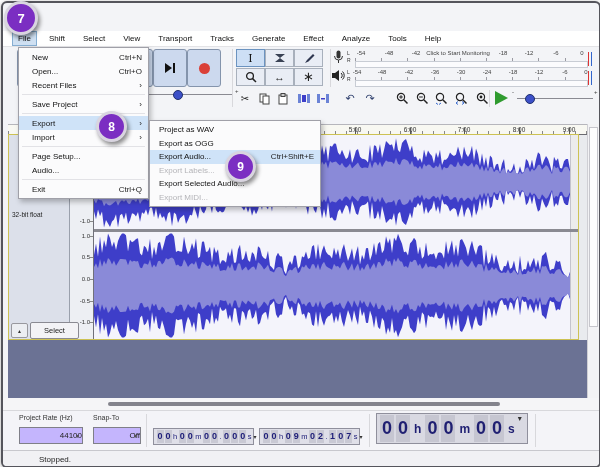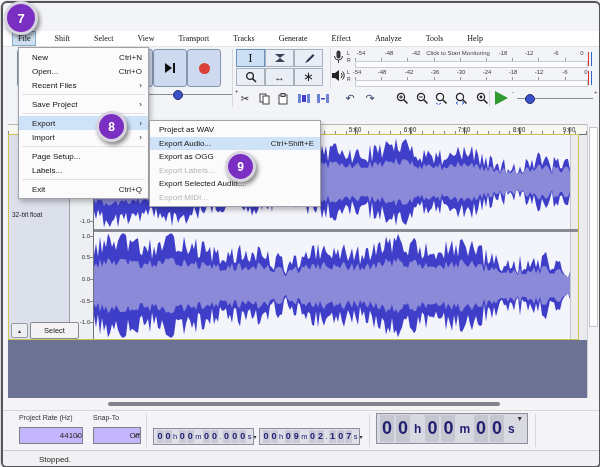--- a/index.html
+++ b/index.html
@@ -5,21 +5,21 @@
   html,body{margin:0;padding:0;background:#fff;}
   body{width:600px;height:467px;position:relative;font-family:"Liberation Sans",sans-serif;-webkit-font-smoothing:antialiased;}
   #window{position:absolute;left:1px;top:1px;width:596px;height:463px;border:2px solid #55555c;border-radius:6px;background:#f3f4f7;overflow:hidden;box-shadow:0 1px 4px rgba(0,0,0,.35);}
   .abs{position:absolute;}
   
   #titlebar{position:absolute;left:0;top:0;width:100%;height:28px;background:#ffffff;}
   #title{position:absolute;left:36px;top:9px;font-size:8.5px;color:#222;white-space:nowrap;}
   .winctl{position:absolute;top:5px;width:16px;height:16px;font-size:10px;color:#333;text-align:center;line-height:16px;}
   
   #menubar{position:absolute;left:0;top:28px;width:100%;height:16px;background:#fff;border-bottom:1px solid #e3e3e6;display:flex;align-items:center;padding-left:10px;box-sizing:border-box;}
-  .mb-item{font-size:8px;color:#111;padding:2px 5px;margin-right:14px;font-family:Liberation Serif, serif;}
+  .mb-item{font-size:8px;color:#111;padding:2px 5px;margin-right:8px;}
   .mb-item.active{background:#cfe0f2;outline:1px solid #86aed2;}
   
   #toolbars{position:absolute;left:0;top:44px;width:100%;height:61px;background:#f3f4f7;}
   .vsep{position:absolute;width:1px;background:#d8d8dc;}
   .tbtn{position:absolute;top:2px;width:32px;height:36px;background:#ccd9ee;border:1px solid #8494ac;border-radius:3px;display:flex;align-items:center;justify-content:center;}
   .toolcell{position:absolute;width:29px;height:18px;background:#e9edf5;border:1px solid #a8b0bc;display:flex;align-items:center;justify-content:center;box-sizing:border-box;}
   .toolcell.selected{background:#cddff5;border-color:#6b93c0;}
   .ebtn{position:absolute;top:43px;width:18px;height:17px;display:flex;align-items:center;justify-content:center;}
   .meterlbl{position:absolute;transform:translateX(-50%);font-size:6px;color:#444;white-space:nowrap;}
   .tickstrip{position:absolute;height:3px;background:repeating-linear-gradient(90deg,#9a9aa2 0 1px,transparent 1px 26.2px);}
@@ -456,42 +456,42 @@
       <div class="menu-item">
         <span class="mi-label">Import</span>
         <span class="mi-right">›</span>
       </div>
       <div class="menu-sep"></div>
       <div class="menu-item">
         <span class="mi-label">Page Setup...</span>
         <span class="mi-right"></span>
       </div>
       <div class="menu-item">
-        <span class="mi-label">Labels...</span>
+        <span class="mi-label">Audio...</span>
         <span class="mi-right"></span>
       </div>
       <div class="menu-sep"></div>
       <div class="menu-item">
         <span class="mi-label">Exit</span>
         <span class="mi-right">Ctrl+Q</span>
       </div>
     </div>
   <div class="menu" id="export-submenu">
       <div class="menu-item">
         <span class="mi-label">Project as WAV</span>
+        <span class="mi-right"></span>
+      </div>
+      <div class="menu-item">
+        <span class="mi-label">Export as OGG</span>
         <span class="mi-right"></span>
       </div>
       <div class="menu-item hl">
         <span class="mi-label">Export Audio...</span>
         <span class="mi-right">Ctrl+Shift+E</span>
       </div>
-      <div class="menu-item">
-        <span class="mi-label">Export as OGG</span>
-        <span class="mi-right"></span>
-      </div>
       <div class="menu-item dis">
         <span class="mi-label">Export Labels...</span>
         <span class="mi-right"></span>
       </div>
       <div class="menu-item">
         <span class="mi-label">Export Selected Audio...</span>
         <span class="mi-right"></span>
       </div>
       <div class="menu-item dis">
         <span class="mi-label">Export MIDI...</span>

